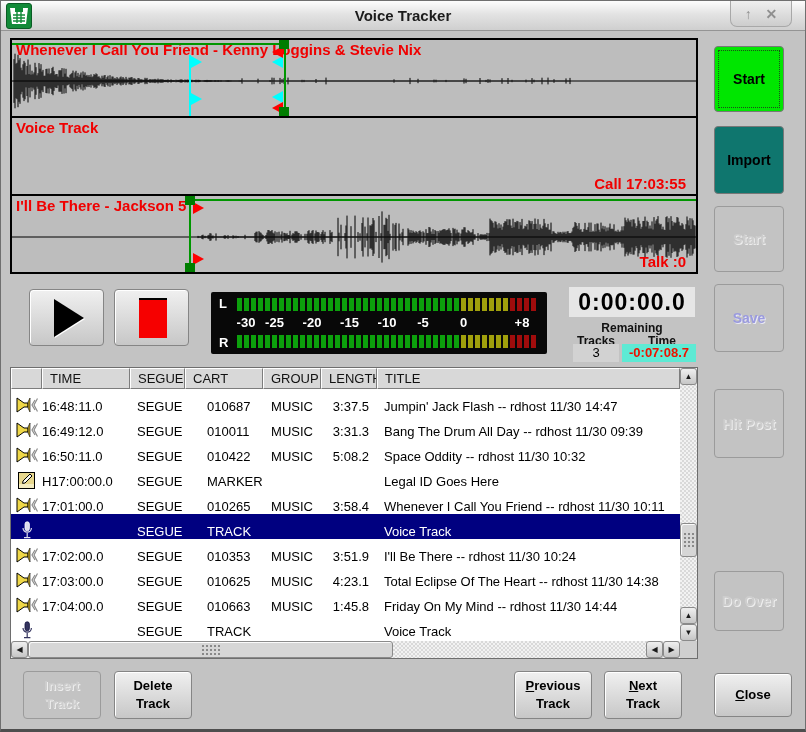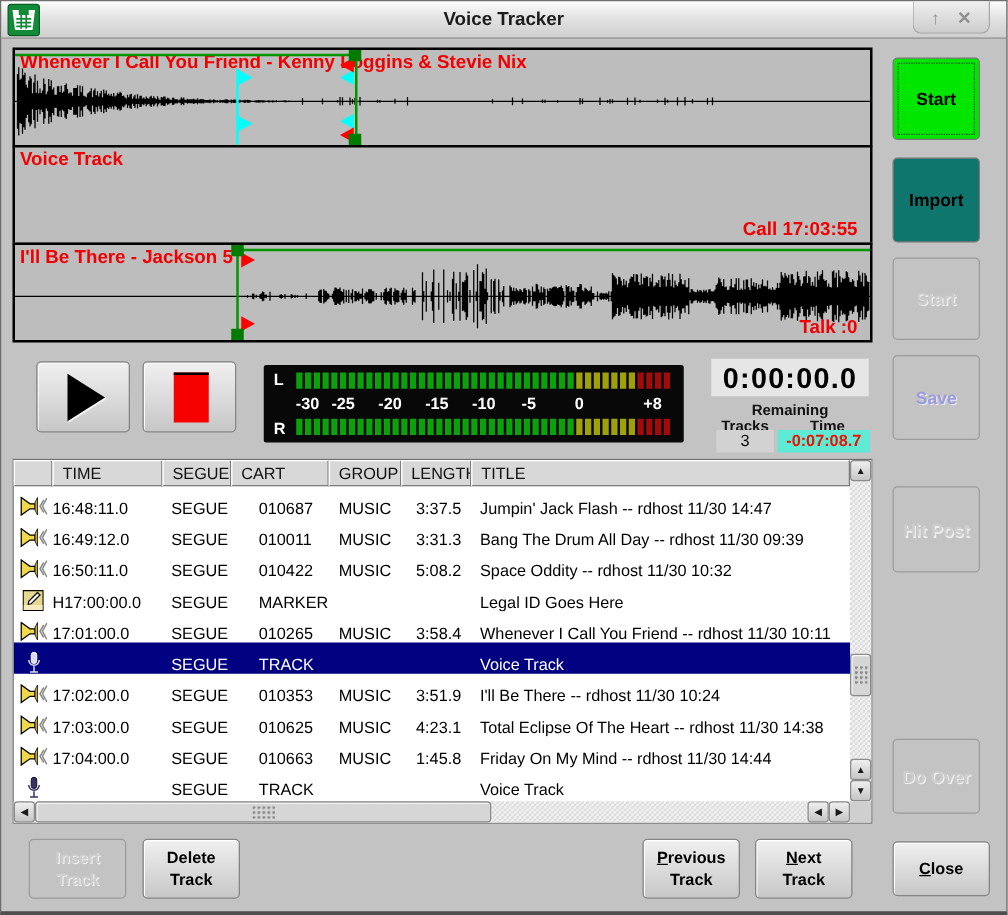--- a/index.html
+++ b/index.html
@@ -473,21 +473,21 @@
       <div class="sb-btn" style="left:652px; top:0;">▶</div>
     </div>
     <div class="sb-corner"></div>
   </div>
 
   <div class="sidebtn btn-green" style="top:45px; height:66px;">Start</div>
   <div class="sidebtn btn-red" style="top:125px; height:68px;">Import</div>
   <div class="sidebtn btn-dis" style="top:205px; height:66px;">Start</div>
   <div class="sidebtn btn-dis" style="top:388px; height:69px;">Hit Post</div>
   <div class="sidebtn btn-dis-blue" style="top:283px; height:68px;">Save</div>
-  <div class="sidebtn btn-dis" style="top:570px; height:60px;margin-top:20px;">Do Over</div>
+  <div class="sidebtn btn-dis" style="top:570px; height:60px;">Do Over</div>
 
   <div class="botbtn dis" style="left:22px;">
       <span>Insert<br>Track</span>
     </div>
   <div class="botbtn btn3d" style="left:113px;">
       <span>Delete<br>Track</span>
     </div>
   <div class="botbtn btn3d" style="left:513px;">
       <span><u>P</u>revious<br>Track</span>
     </div>

